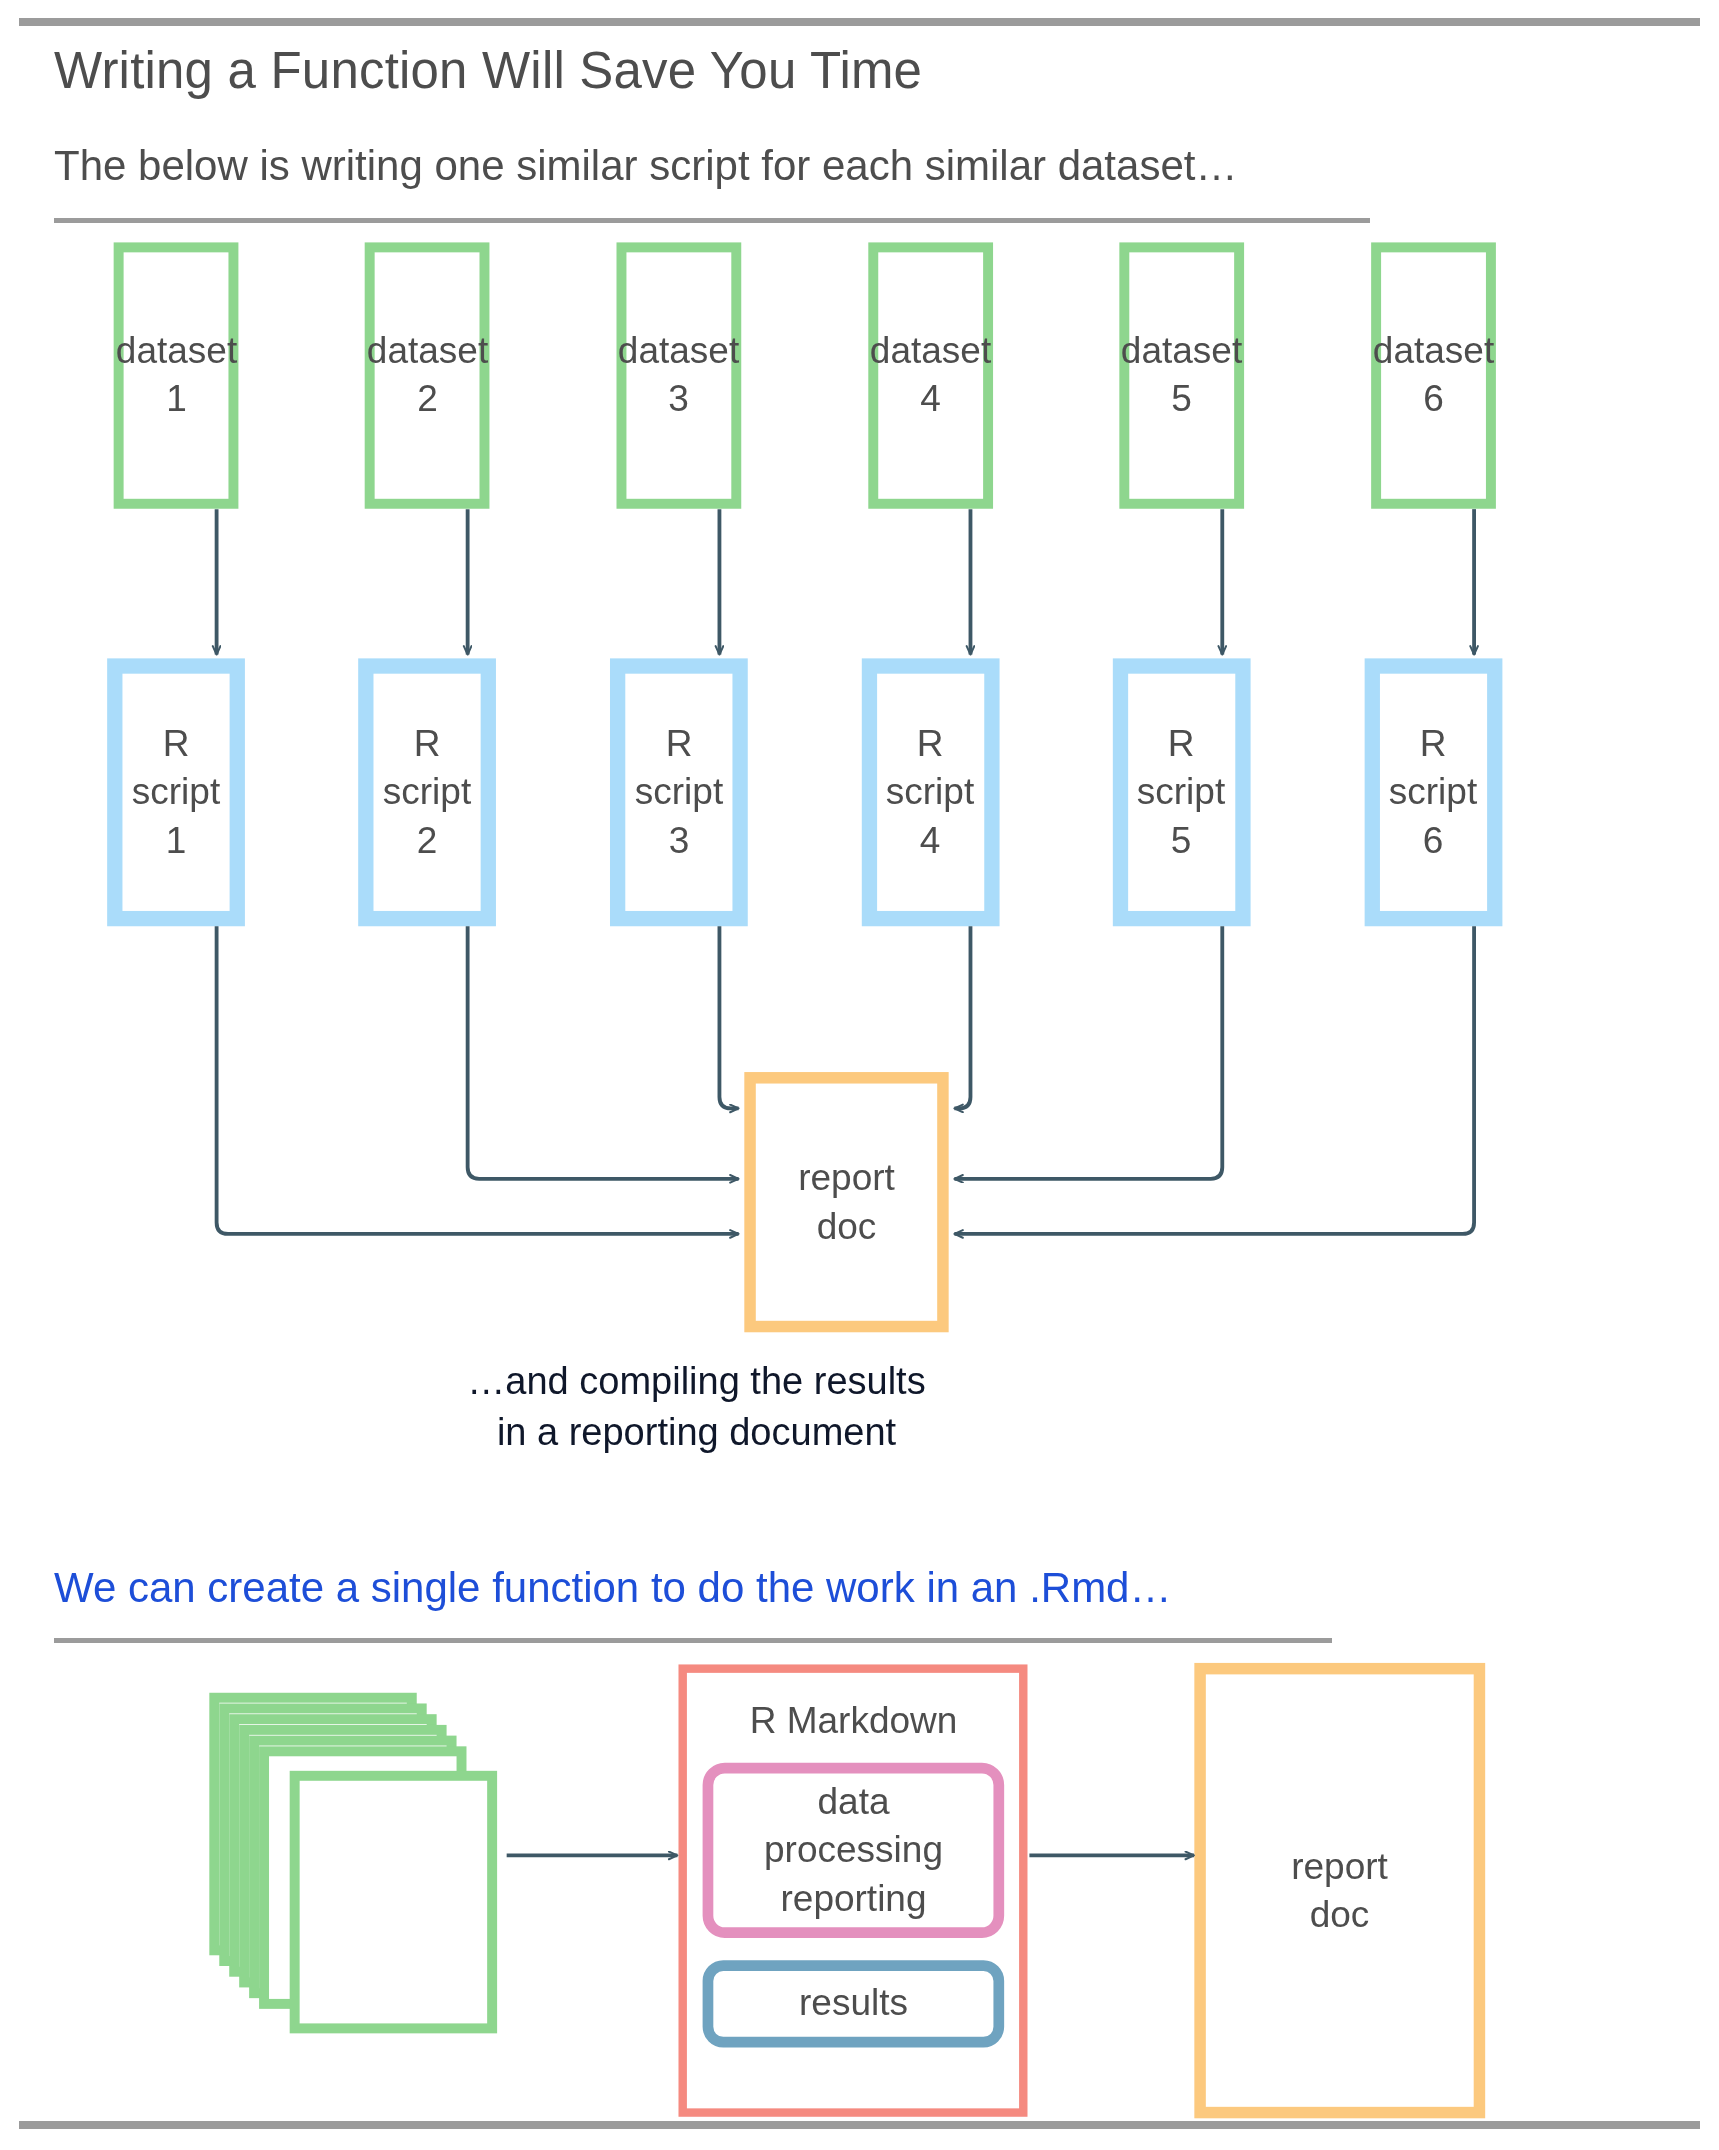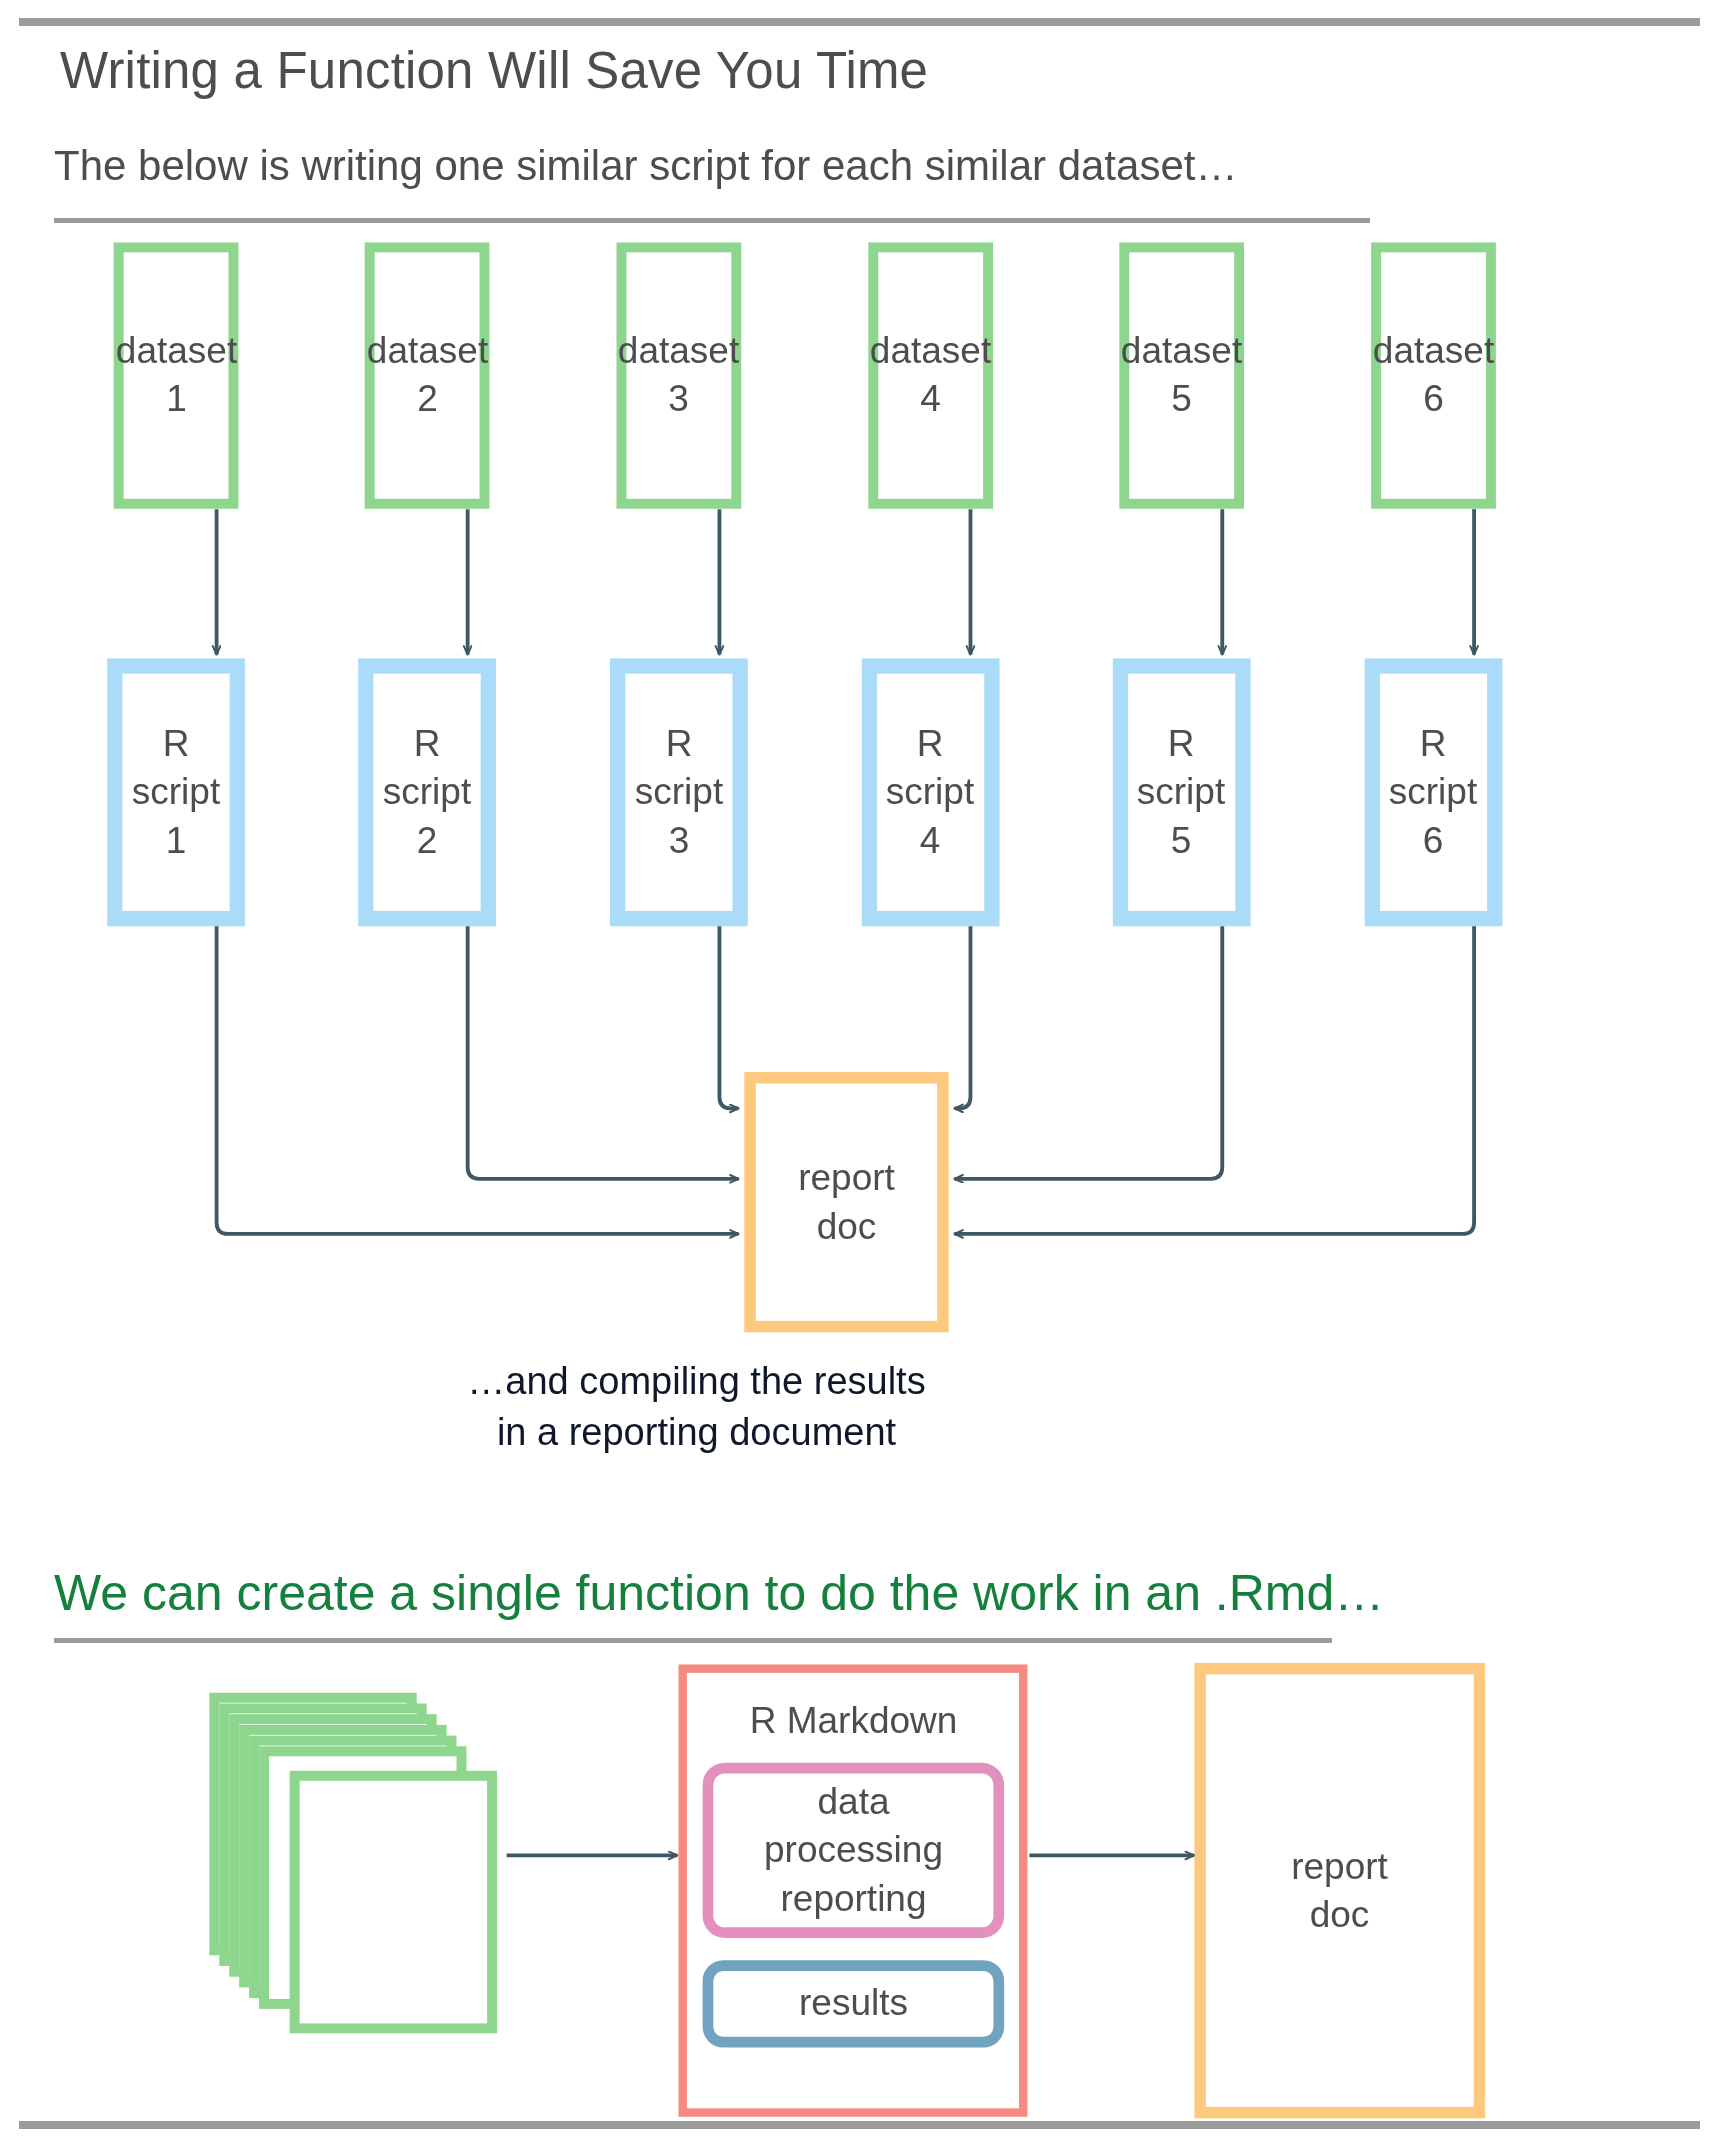--- a/index.html
+++ b/index.html
@@ -15,35 +15,35 @@
   .top-rule{
     position:absolute;left:19px;top:17.6px;width:1681px;height:8.4px;
     background:#9b9b9b;
   }
   .bottom-rule{
     position:absolute;left:19px;top:2121px;width:1681px;height:8.4px;
     background:#9b9b9b;
   }
 
   .title{
-    position:absolute;left:60px;top:41px;
+    position:absolute;left:54px;top:41px;
     font-size:51px;font-weight:400;color:#4d4d4d;
     letter-spacing:0.2px;white-space:nowrap;
   }
   .subtitle1{
     position:absolute;left:54px;top:142px;
     font-size:42px;font-weight:400;color:#4d4d4d;
     white-space:nowrap;
   }
   .rule1{
     position:absolute;left:54px;top:218px;width:1316px;height:5.4px;background:#9b9b9b;
   }
   .subtitle2{
     position:absolute;left:54px;top:1564px;
-    font-size:50px;font-weight:400;color:#15803d;
+    font-size:42px;font-weight:400;color:#1d4ed8;
     white-space:nowrap;
   }
   .rule2{
     position:absolute;left:54px;top:1638px;width:1278px;height:5.4px;background:#9b9b9b;
   }
 
   .caption{
     position:absolute;left:375px;top:1356px;width:643px;
     text-align:center;font-size:38px;line-height:1.33;color:#0f172a;
   }

